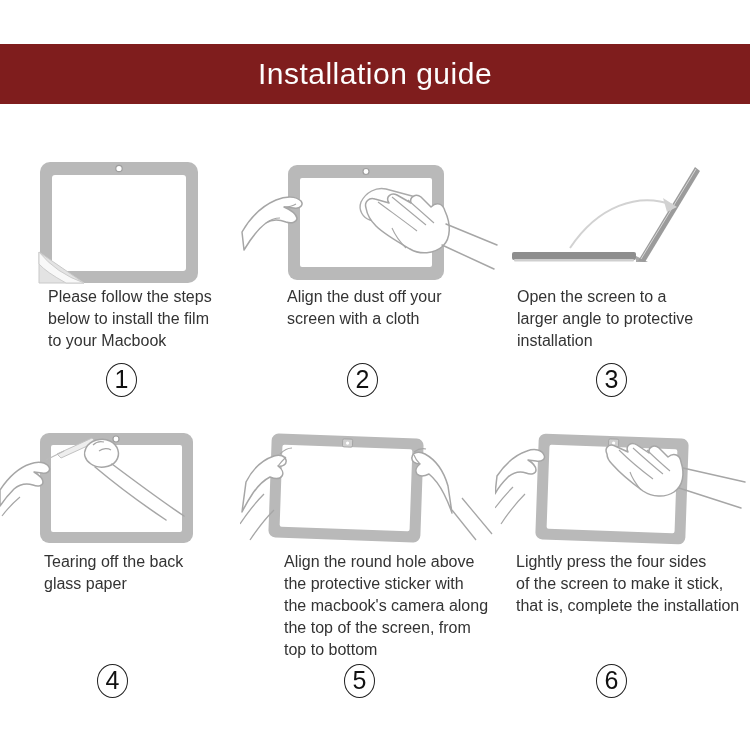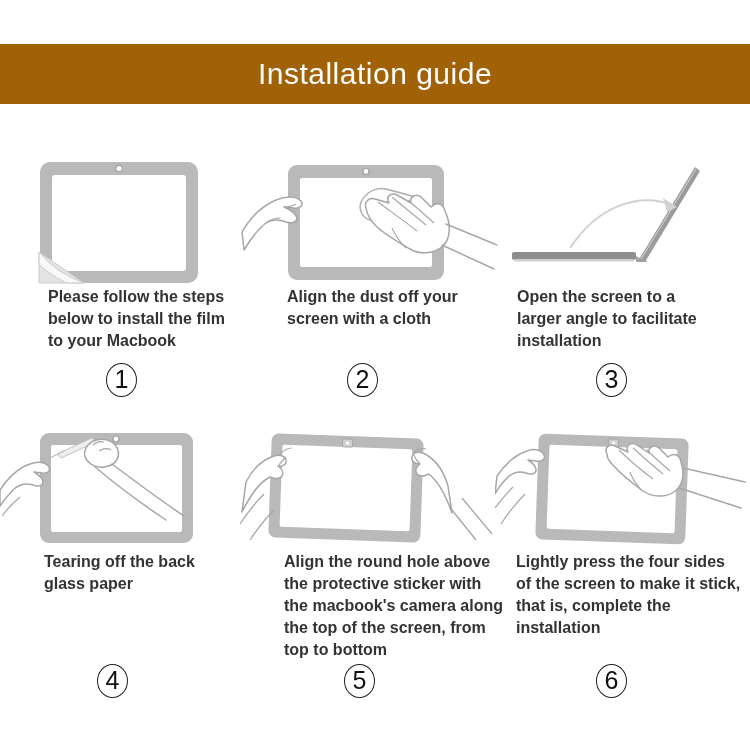--- a/index.html
+++ b/index.html
@@ -2,30 +2,29 @@
 <html><head>
 <meta charset="utf-8">
 <style>
   html,body{margin:0;padding:0;}
   body{
     width:750px;height:750px;background:#ffffff;position:relative;overflow:hidden;
     font-family:"Liberation Sans",sans-serif;
   }
   .header{
     position:absolute;left:0;top:44px;width:750px;height:60px;
-    background:#a16207;display:flex;align-items:center;justify-content:center;
+    background:#7f1d1d;display:flex;align-items:center;justify-content:center;
   }
   .header h1{
     margin:0;font-size:30px;font-weight:400;color:#fdfdfd;letter-spacing:.5px;
   }
   .illus{position:absolute;}
   .caption{
     position:absolute;margin:0;font-size:16px;line-height:22px;color:#333;
     white-space:pre-line;
-    font-weight:bold;
   }
   .numcircle{
     position:absolute;width:31px;height:34px;border:1.6px solid #222;
     border-radius:50%;box-sizing:border-box;
     font-size:25px;line-height:31px;text-align:center;color:#111;
   }
   svg{display:block;}
 </style>
 </head>
 <body>
@@ -105,21 +104,21 @@
   <path d="M124,30 C134,40 146,50 158,59 M138,28 C148,37 158,46 168,54 M152,30 C160,38 168,45 175,51 M146,70 C141,64 137,58 135,52" fill="none" stroke="#a6a6a6" stroke-width="1.1"></path>
   <path d="M188,48 L250,62 M184,68 L246,88" fill="none" stroke="#a6a6a6" stroke-width="1.4" stroke-linecap="round"></path>
 </svg>
 
 <p class="caption" style="left:48px;top:286px">Please follow the steps
 below to install the film
 to your Macbook</p>
 <p class="caption" style="left:287px;top:286px">Align the dust off your
 screen with a cloth</p>
 <p class="caption" style="left:517px;top:286px">Open the screen to a
-larger angle to facilitate
+larger angle to protective
 installation</p>
 <p class="caption" style="left:44px;top:551px">Tearing off the back
 glass paper</p>
 <p class="caption" style="left:284px;top:551px">Align the round hole above
 the protective sticker with
 the macbook's camera along
 the top of the screen, from
 top to bottom</p>
 <p class="caption" style="left:516px;top:551px">Lightly press the four sides
 of the screen to make it stick,

